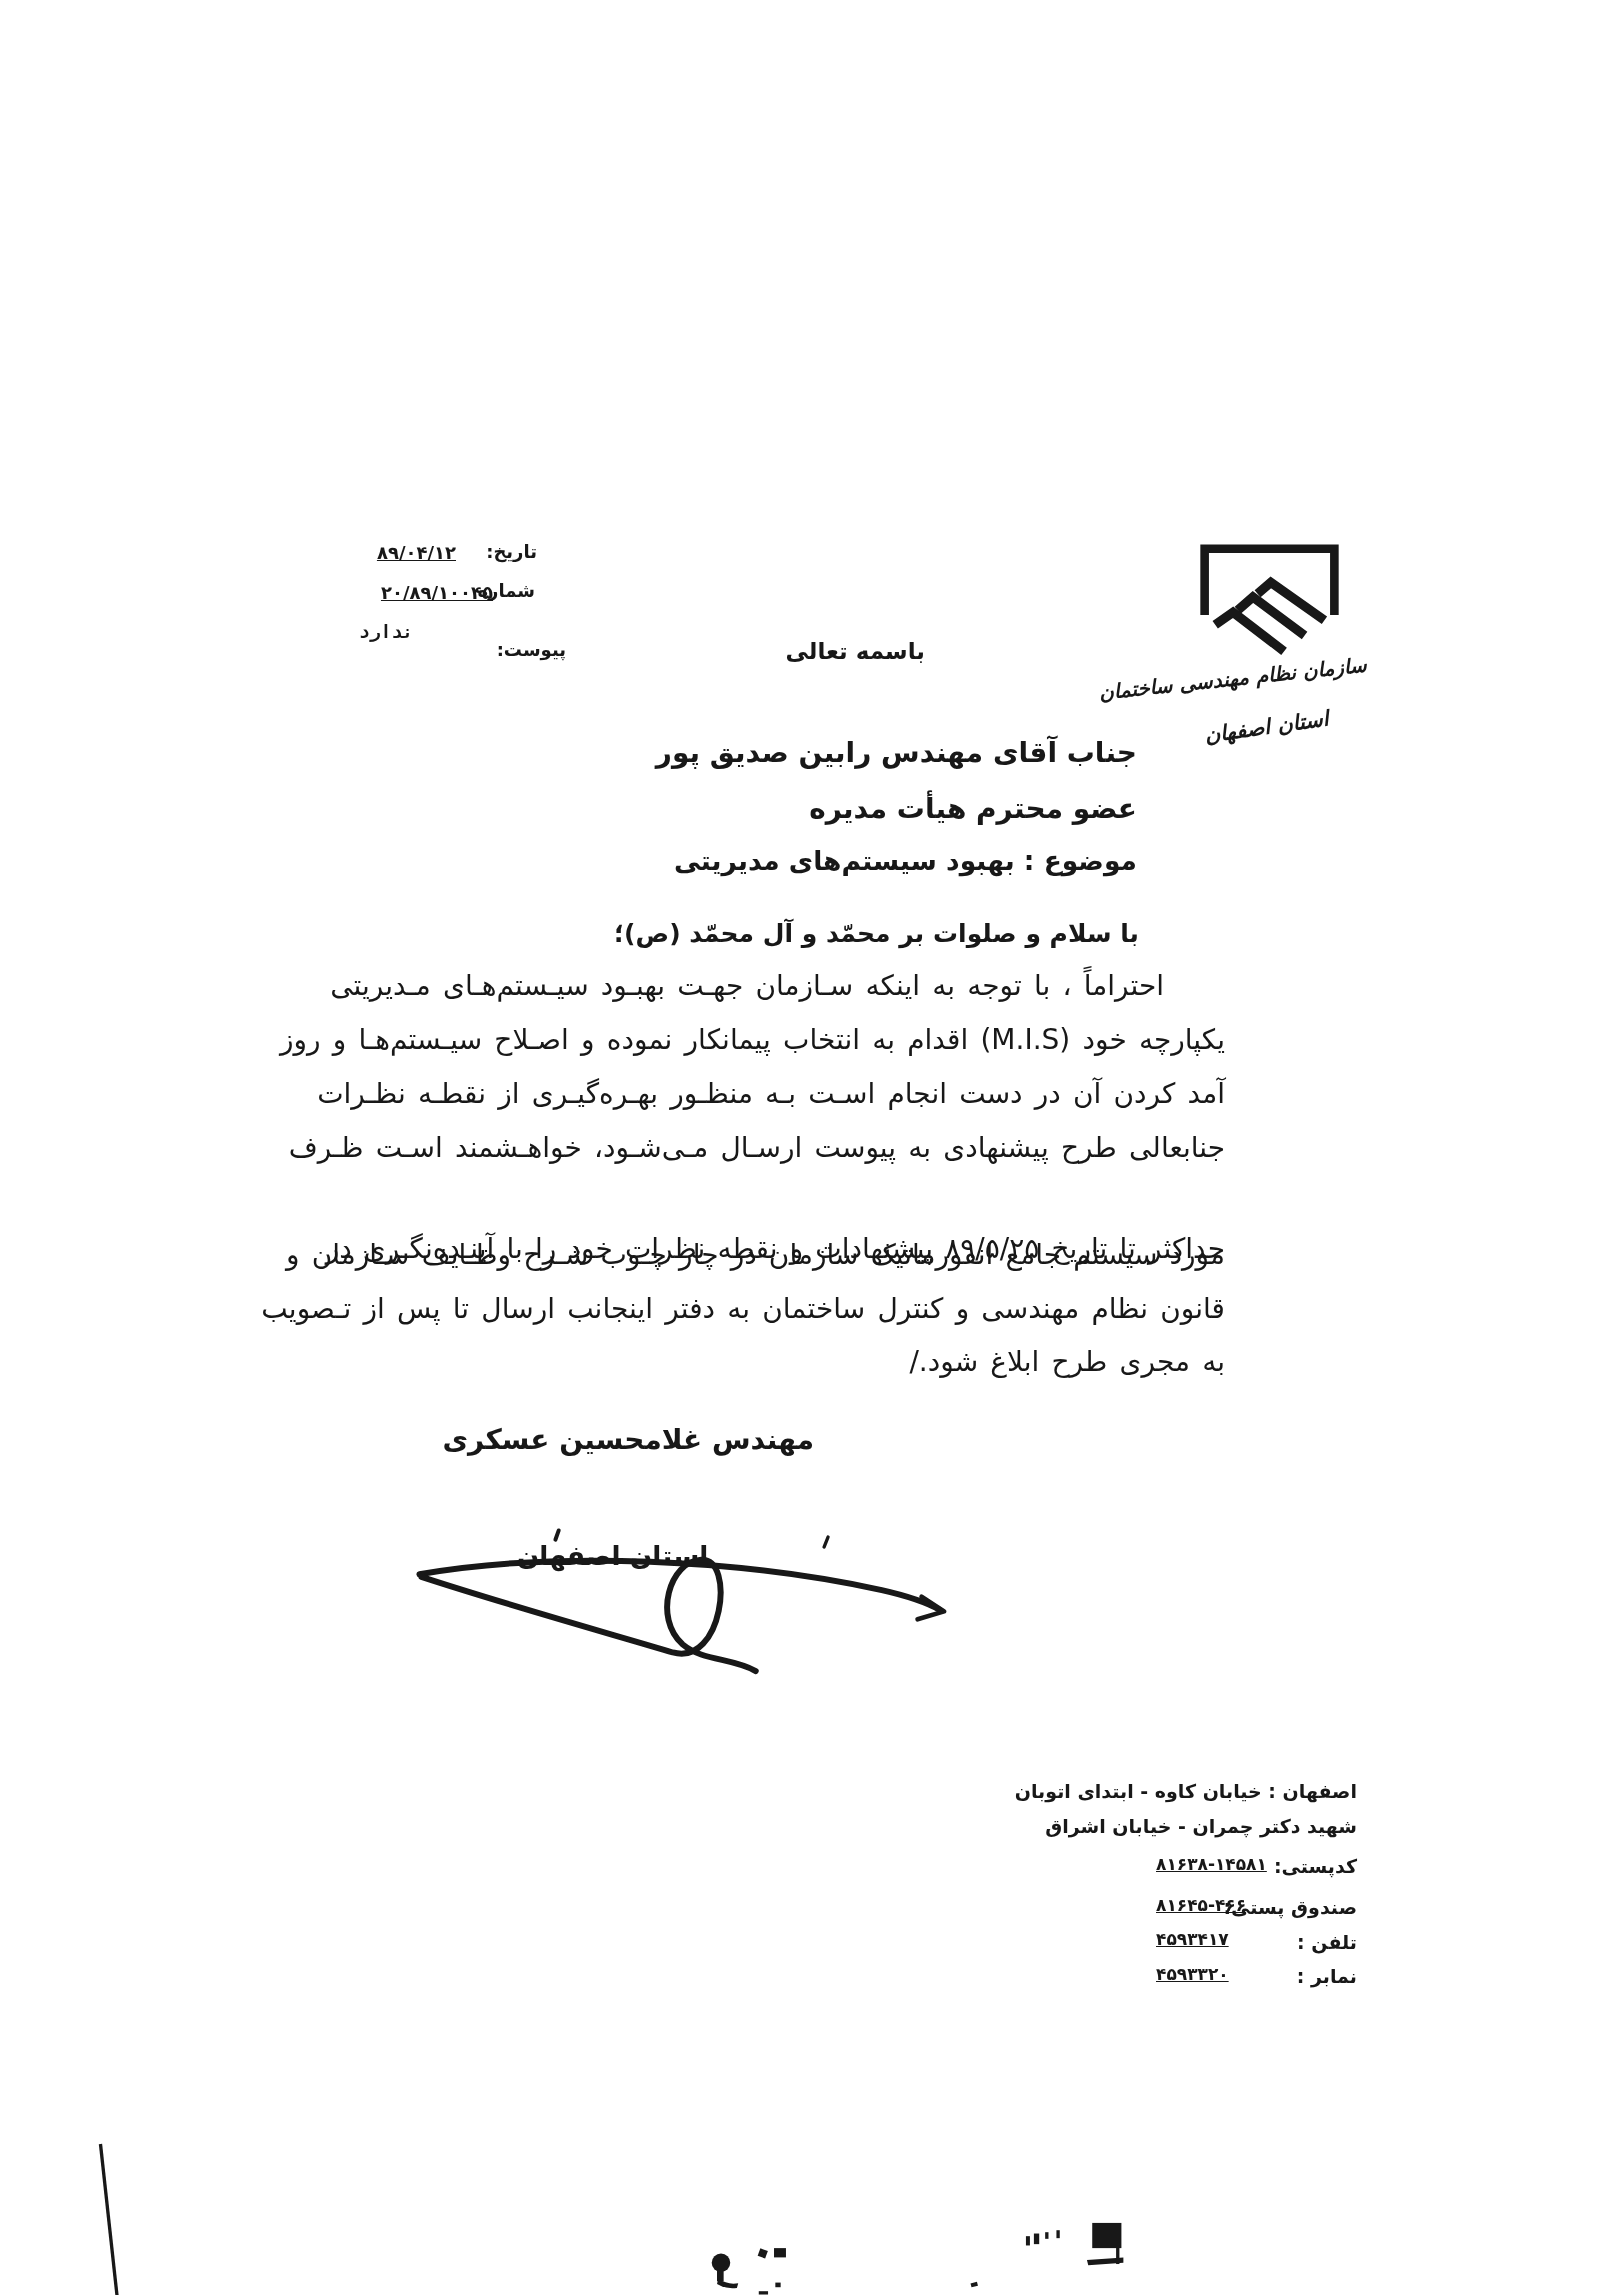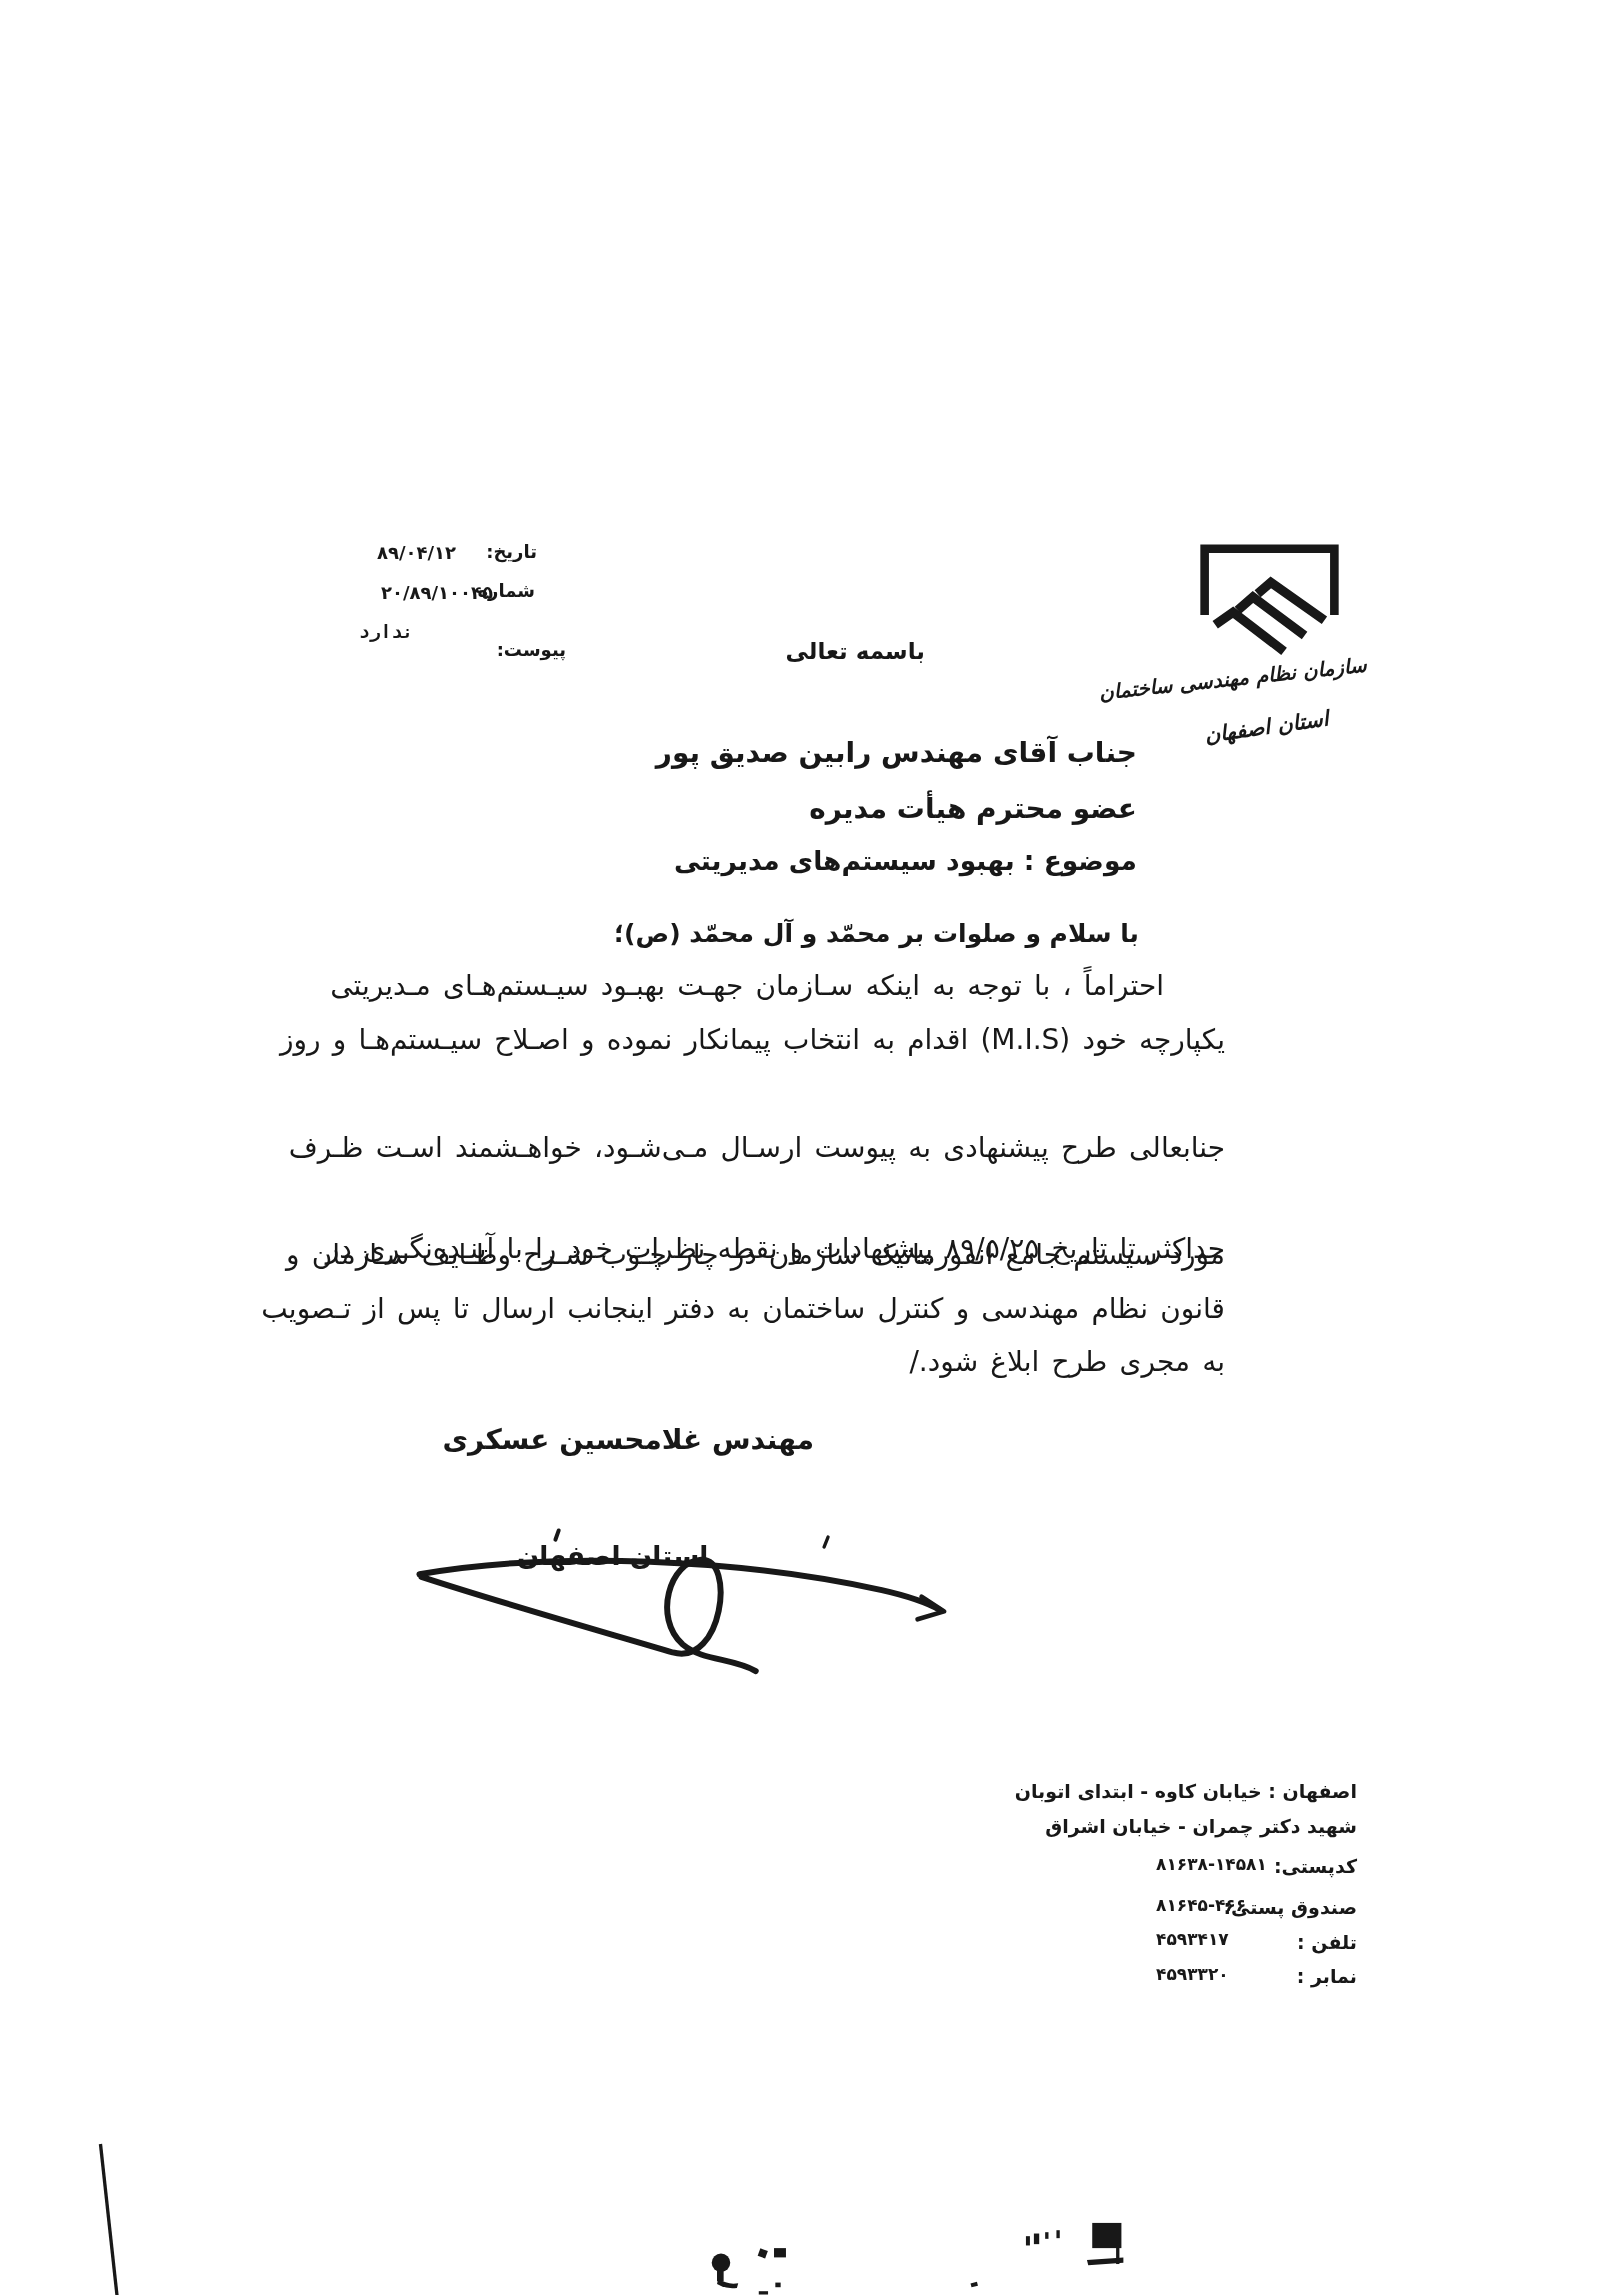--- a/index.html
+++ b/index.html
@@ -6,21 +6,21 @@
   .page{
     position:relative;
     width:1598px;height:2295px;
     background:#ffffff;
     overflow:hidden;
     font-family:"DejaVu Sans",sans-serif;
     color:#181818;
   }
   .abs{position:absolute;}
   .rtl{direction:rtl;unicode-bidi:embed;white-space:nowrap;}
-  .num{direction:ltr;unicode-bidi:isolate;display:inline-block;}
+  .num{direction:ltr;unicode-bidi:isolate;display:inline-block;text-decoration:underline;}
 
   
   .hdr-label{font-size:18px;font-weight:bold;}
   .hdr-value{font-size:18px;font-weight:bold;}
   .lab-date{right:1061px;top:541px;}
   .val-date{right:1142px;top:542px;}
   .lab-number{right:1063px;top:580px;}
   .val-number{right:1105px;top:582px;}
   .lab-attach{right:1032px;top:619px;margin-top:20px;}
   .val-attach{right:1185px;top:621px;font-family:Liberation Mono, monospace;}
@@ -99,20 +99,21 @@
   <div class="abs rtl callig2">استان اصفهان</div>
 
   <div class="abs rtl rcpt rcpt1">جناب آقای مهندس رابین صدیق پور</div>
   <div class="abs rtl rcpt rcpt2">عضو محترم هیأت مدیره</div>
   <div class="abs rtl rcpt rcpt3">موضوع : بهبود سیستم‌های مدیریتی</div>
 
   <div class="abs rtl salutation">با سلام و صلوات بر محمّد و آل محمّد (ص)؛</div>
 
   <div class="abs rtl body-line bl0">احتراماً ، با توجه به اینکه سـازمان جهـت بهبـود سیـستم‌هـای مـدیریتی</div>
   <div class="abs rtl body-line bl1">یکپارچه خود (M.I.S) اقدام به انتخاب پیمانکار نموده و اصـلاح سیـستم‌هـا و روز</div>
+  <div class="abs rtl body-line bl2">آمد کردن آن در دست انجام اسـت بـه منظـور بهـره‌گیـری از نقطـه نظـرات</div>
   <div class="abs rtl body-line bl3">جنابعالی طرح پیشنهادی به پیوست ارسـال مـی‌شـود، خواهـشمند اسـت ظـرف</div>
   <div class="abs rtl body-line bl4">حداکثر تا تاریخ ۸۹/۵/۲۵ پیشنهادات و نقطه نظرات خود را با آینـده‌نگـری در</div>
   <div class="abs rtl body-line bl5">مورد سیستم جامع انفورماتیک سازمان در چار چـوب شـرح وظـایف سـازمان و</div>
   <div class="abs rtl body-line bl6">قانون نظام مهندسی و کنترل ساختمان به دفتر اینجانب ارسال تا پس از تـصویب</div>
   <div class="abs rtl body-line bl7">به مجری طرح ابلاغ شود./</div>
 
   <div class="abs rtl sig-name">مهندس غلامحسین عسکری</div>
   <div class="abs rtl sig-title2">استان اصفهان</div>
 
   <svg class="abs sig-svg" width="597" height="186" viewBox="0 0 900 280">

